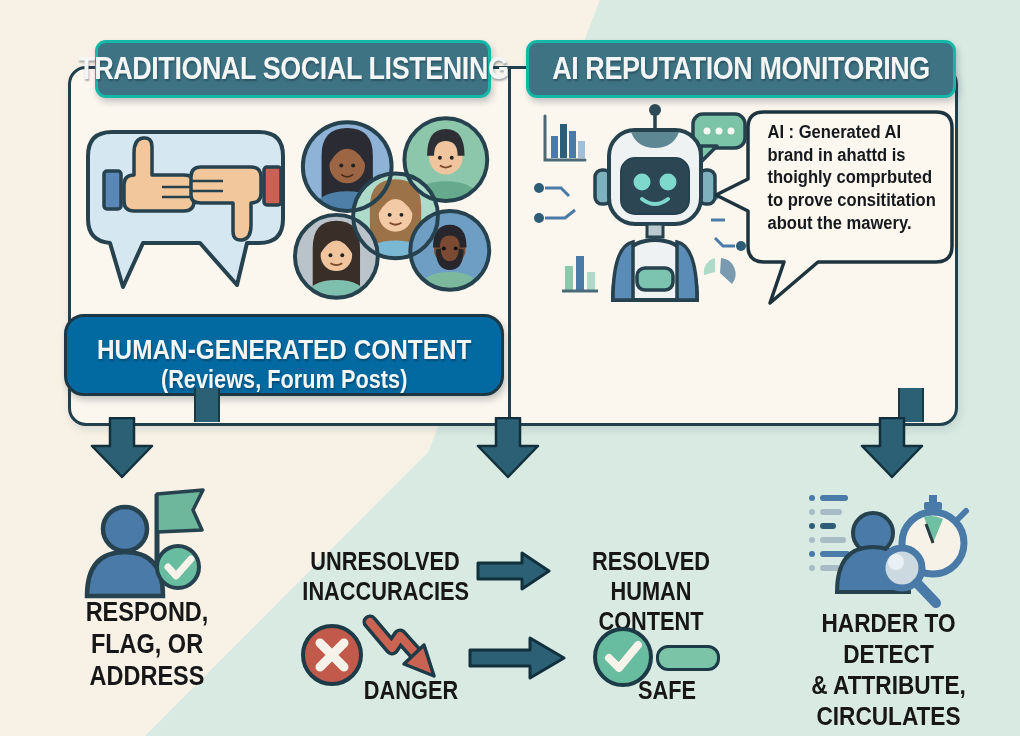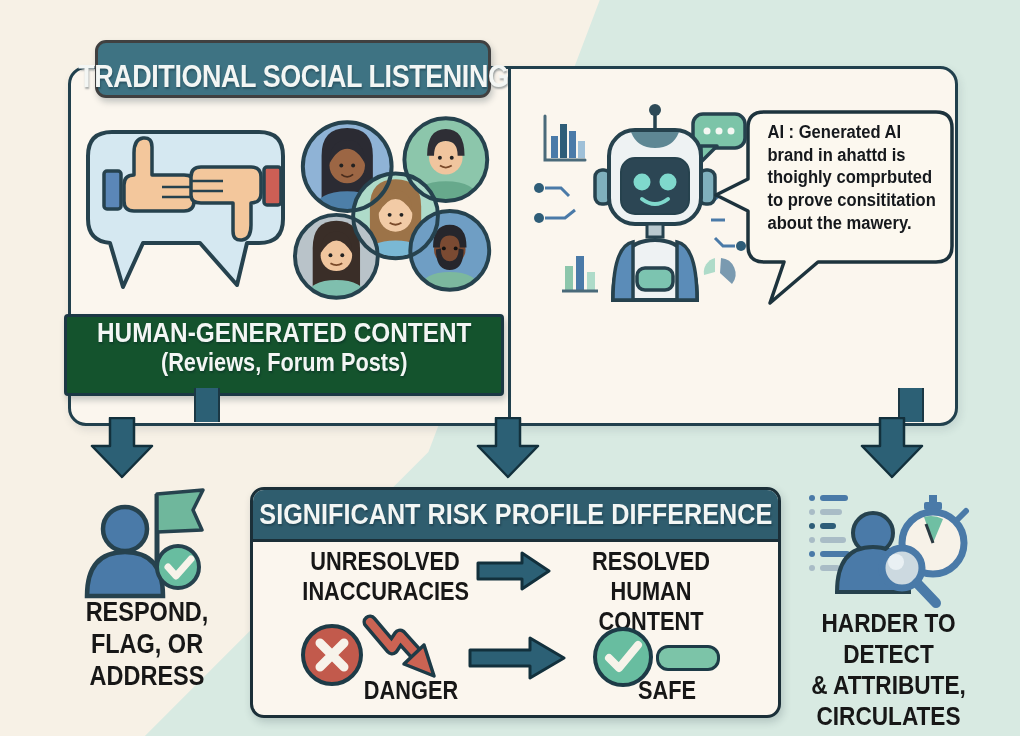--- a/index.html
+++ b/index.html
@@ -5,27 +5,27 @@
   html,body{margin:0;padding:0;background:#e8e4da;}
   .stage{position:relative;width:1020px;height:736px;overflow:hidden;
          background:#f7f1e6;font-family:"Liberation Sans","DejaVu Sans",sans-serif;}
   .abs{position:absolute;}
   .mint{position:absolute;inset:0;background:#d8eae2;
         clip-path:polygon(58.8% 0,100% 0,100% 100%,14.2% 100%,42% 61.4%);}
   .outerbox{position:absolute;left:68px;top:66px;width:884px;height:354px;
             background:#fbf6ee;border:3px solid #21404d;border-radius:18px;
             box-shadow:2px 4px 8px rgba(40,60,70,.12);}
   .divider{position:absolute;left:508px;top:68px;width:3px;height:350px;background:#21404d;}
-  .pill{position:absolute;height:52px;background:#3e7383;border:3px solid #404040;
-        border-radius:11px;display:flex;align-items:flex-end;justify-content:center;
+  .pill{position:absolute;height:52px;background:#3e7383;border:3px solid #14b8a6;
+        border-radius:11px;display:flex;align-items:center;justify-content:center;
         box-shadow:2px 4px 6px rgba(30,50,60,.25);}
   .pill span{color:#f3f6f4;font-weight:bold;font-size:31px;letter-spacing:-.5px;
         white-space:nowrap;text-shadow:1px 2px 2px rgba(10,30,40,.35);}
-  .tealbox{position:absolute;background:#14532d;border:3px solid #1b3844;border-radius:4px;
-        display:flex;align-items:flex-start;justify-content:center;
+  .tealbox{position:absolute;background:#0369a1;border:3px solid #1b3844;border-radius:20px;
+        display:flex;align-items:flex-end;justify-content:center;
         box-shadow:2px 4px 6px rgba(30,50,60,.25);}
   .tealbox .inner{display:flex;flex-direction:column;align-items:center;line-height:1.12;
         color:#f3f6f4;font-weight:bold;text-shadow:1px 2px 2px rgba(10,30,40,.35);}
   .l1{font-size:28px;white-space:nowrap;}
   .l2{font-size:25px;white-space:nowrap;}
   .cond{transform:scaleX(.87);transform-origin:50% 50%;}
   .cond92{transform:scaleX(.92);transform-origin:50% 50%;}
   .stub{position:absolute;width:22px;height:34px;background:#2c6075;border:2px solid #1b3844;border-top:none;border-bottom:none;}
   .riskbox{position:absolute;left:250px;top:487px;width:525px;height:225px;
         background:#fbf6ee;border:3px solid #1b2f38;border-radius:14px;overflow:hidden;
@@ -46,20 +46,23 @@
 <div class="stage">
 
   <div class="mint"></div>
 
   <div class="outerbox"></div>
   <div class="divider"></div>
 
   <div class="pill" style="left:95px;top:40px;width:390px;">
     <span class="cond">TRADITIONAL SOCIAL LISTENING</span>
   </div>
+  <div class="pill" style="left:526px;top:40px;width:424px;">
+    <span class="cond">AI REPUTATION MONITORING</span>
+  </div>
 
   <svg class="abs" style="left:78px;top:115px;" width="230" height="190" viewBox="0 0 230 190">
     <path d="M34,17 H181 Q205,17 205,41 V104 Q205,128 181,128 H169 L159,170 L122,128 H65 L45,172 L32,128 Q10,126 10,104 V41 Q10,17 34,17 Z" fill="#d5e8f1" stroke="#26424e" stroke-width="4" stroke-linejoin="round"></path>
     <g>
       <rect x="26" y="56" width="17" height="38" rx="3" fill="#5b87b8" stroke="#26424e" stroke-width="3.5"></rect>
       <path d="M46,70 Q46,60 56,60 L56,38 Q56,24 65,23 Q74,22 74,32 L74,60 L106,60 Q116,60 116,68 L116,86 Q116,96 106,96 L56,96 Q46,96 46,86 Z" fill="#f3c79c" stroke="#26424e" stroke-width="3.5" stroke-linejoin="round"></path>
       <path d="M116,72 H84 M116,82 H84" stroke="#26424e" stroke-width="2.5"></path>
     </g>
     <g>
       <rect x="186" y="52" width="17" height="38" rx="3" fill="#cd5f55" stroke="#26424e" stroke-width="3.5"></rect>
@@ -268,25 +271,20 @@
       <circle cx="102" cy="82" r="20" fill="#ccd9e0" stroke="#4a7aa8" stroke-width="7"></circle>
       <circle cx="96" cy="76" r="8" fill="#e9f0f3"></circle>
       <line x1="117" y1="97" x2="136" y2="117" stroke="#4a7aa8" stroke-width="10" stroke-linecap="round"></line>
     </g>
   </svg>
   <div class="blk cond" style="left:786px;top:608px;width:205px;font-size:26px;line-height:31px;">HARDER TO DETECT
 &amp; ATTRIBUTE,
 CIRCULATES FOR
 MONTHS</div>
 
-  <div class="riskbox">
-    <div class="riskhead">
-      <span class="cond">SIGNIFICANT RISK PROFILE DIFFERENCE</span>
-    </div>
-  </div>
 
   <div class="blk cond" style="left:290px;top:546px;width:190px;font-size:25px;line-height:30px;">UNRESOLVED
 INACCURACIES</div>
   <svg class="abs" style="left:476px;top:550px;" width="76" height="42" viewBox="0 0 76 42">
     <polygon points="2,13 46,13 46,3 73,21 46,39 46,29 2,29" fill="#2c6075" stroke="#12303c" stroke-width="3" stroke-linejoin="round"></polygon>
   </svg>
   <div class="blk cond" style="left:556px;top:546px;width:190px;font-size:25px;line-height:30px;">RESOLVED
 HUMAN CONTENT</div>
 
   <svg class="abs" style="left:299px;top:622px;" width="66" height="66" viewBox="0 0 66 66">

